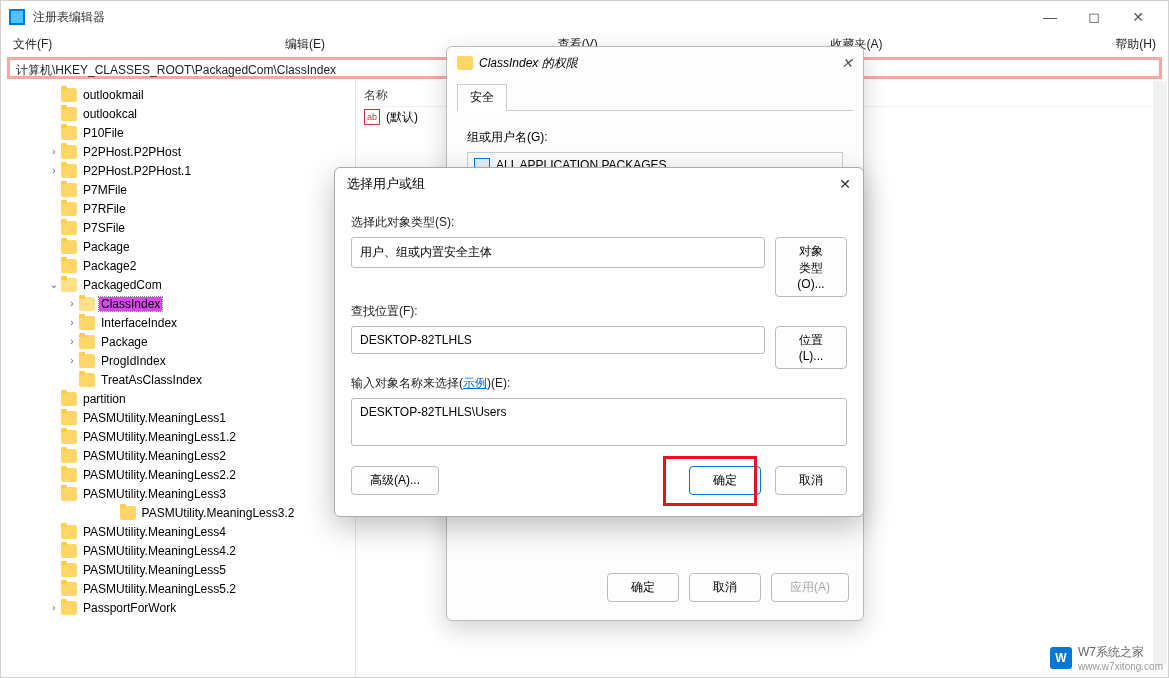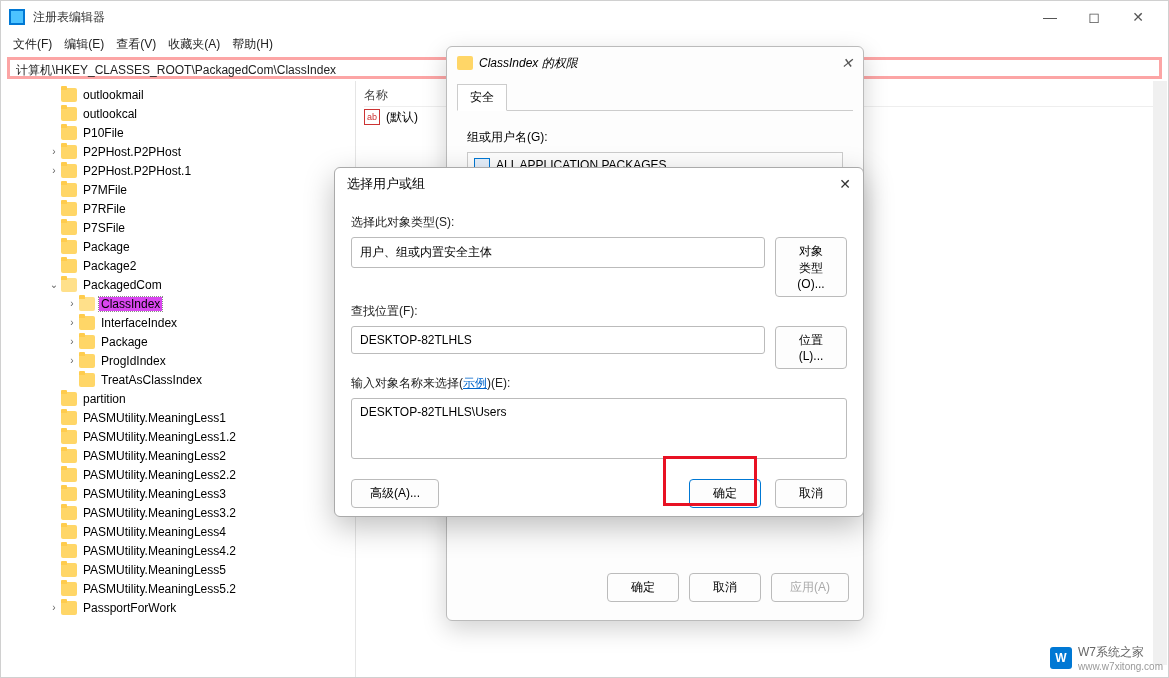--- a/index.html
+++ b/index.html
@@ -6,21 +6,21 @@
 body { background: #fff; width: 1169px; height: 678px; position: relative; overflow: hidden; }
 
 
 .mainwin { width: 1169px; height: 678px; border: 1px solid #d0d0d0; background: #fff; position: relative; }
 .titlebar { height: 32px; display: flex; align-items: center; padding: 0 8px; }
 .titlebar .appicon { width: 16px; height: 16px; background: #0078d4; margin-right: 8px; position: relative; }
 .titlebar .appicon::before { content: ""; position: absolute; inset: 2px; background: #4dc3ff; }
 .titlebar .title { flex: 1; color: #333; }
 .winctrls { display: flex; gap: 0; }
 .winctrls span { width: 44px; height: 30px; display: flex; align-items: center; justify-content: center; color: #555; font-size: 14px; }
-.menubar { height: 22px; display: flex; align-items: center; padding: 0 6px; gap: 0; }
+.menubar { height: 22px; display: flex; align-items: center; padding: 0 6px; gap: 8px; justify-content: space-between; }
 .menubar span { padding: 2px 6px; color: #222; }
 .addressbar { height: 22px; border: 3px solid #fca5a5; margin: 2px 6px; padding: 2px 6px; color: #222; }
 
 .mainbody { display: flex; height: calc(100% - 80px); }
 .tree { width: 355px; border-right: 1px solid #e5e5e5; overflow-y: auto; padding: 4px 0 4px 4px; }
 .tree-item { display: flex; align-items: center; height: 19px; padding-left: 6px; white-space: nowrap; }
 .tree-item .exp { width: 14px; text-align: center; color: #666; font-size: 10px; }
 .tree-item .folder { width: 16px; height: 14px; background: #ffd667; border-radius: 2px; margin-right: 4px; position: relative; }
 .tree-item .folder.open { background: #ffe08a; }
 .tree-item .folder::before { content: ""; position: absolute; top: -2px; left: 0; width: 6px; height: 4px; background: #ffcc4d; border-radius: 1px 1px 0 0; }
@@ -51,21 +51,21 @@
 
 .dlg-sel { position: absolute; left: 334px; top: 167px; width: 530px; height: 350px; background: #fff; border: 1px solid #aaa; border-radius: 6px; box-shadow: 0 10px 30px rgba(0,0,0,0.25); }
 .dlg-sel .dlg-title { height: 32px; display: flex; align-items: center; padding: 0 12px; }
 .dlg-sel .dlg-title .t { flex: 1; font-size: 13px; }
 .dlg-sel .dlg-title .x { color: #333; font-size: 14px; }
 .dlg-sel .body { padding: 8px 16px; }
 .dlg-sel .section-label { margin-top: 6px; margin-bottom: 6px; color: #222; }
 .dlg-sel .row { display: flex; align-items: flex-start; gap: 10px; }
 .dlg-sel .field { flex: 1; border: 1px solid #bbb; border-radius: 3px; padding: 6px 8px; background: #fff; min-height: 28px; }
 .dlg-sel .sidebtn { width: 72px; }
-.dlg-sel textarea.field { height: 61px; resize: none; font-family: inherit; }
+.dlg-sel textarea.field { height: 48px; resize: none; font-family: inherit; }
 .dlg-sel .linklike { color: #0066cc; text-decoration: underline; }
 .dlg-sel .btnrow { display: flex; gap: 14px; padding: 12px 16px; align-items: center; }
 .dlg-sel .btnrow .spacer { flex: 1; }
 
 .highlight-box { position: absolute; border: 3px solid #e81123; left: 663px; top: 456px; width: 94px; height: 50px; pointer-events: none; }
 
 .watermark { position: absolute; right: 6px; bottom: 6px; display: flex; align-items: center; gap: 6px; color: #666; font-size: 13px; }
 .watermark .logo { width: 22px; height: 22px; background: #0078d4; border-radius: 3px; color: #fff; display: flex; align-items: center; justify-content: center; font-weight: bold; }
 .watermark .sub { font-size: 10px; color: #999; display: block; }
 
@@ -201,21 +201,21 @@
         <div class="tree-item" style="padding-left: 42px; text-align: center;">
           <span class="exp"></span>
           <span class="folder"></span>
           <span class="label">PASMUtility.MeaningLess2.2</span>
         </div>
         <div class="tree-item" style="padding-left: 42px;">
           <span class="exp"></span>
           <span class="folder"></span>
           <span class="label">PASMUtility.MeaningLess3</span>
         </div>
-        <div class="tree-item" style="padding-left: 42px;">
+        <div class="tree-item" style="padding-left: 42px; justify-content: center;">
           <span class="exp"></span>
           <span class="folder"></span>
           <span class="label">PASMUtility.MeaningLess3.2</span>
         </div>
         <div class="tree-item" style="padding-left: 42px;">
           <span class="exp"></span>
           <span class="folder"></span>
           <span class="label">PASMUtility.MeaningLess4</span>
         </div>
         <div class="tree-item" style="padding-left: 42px;">

